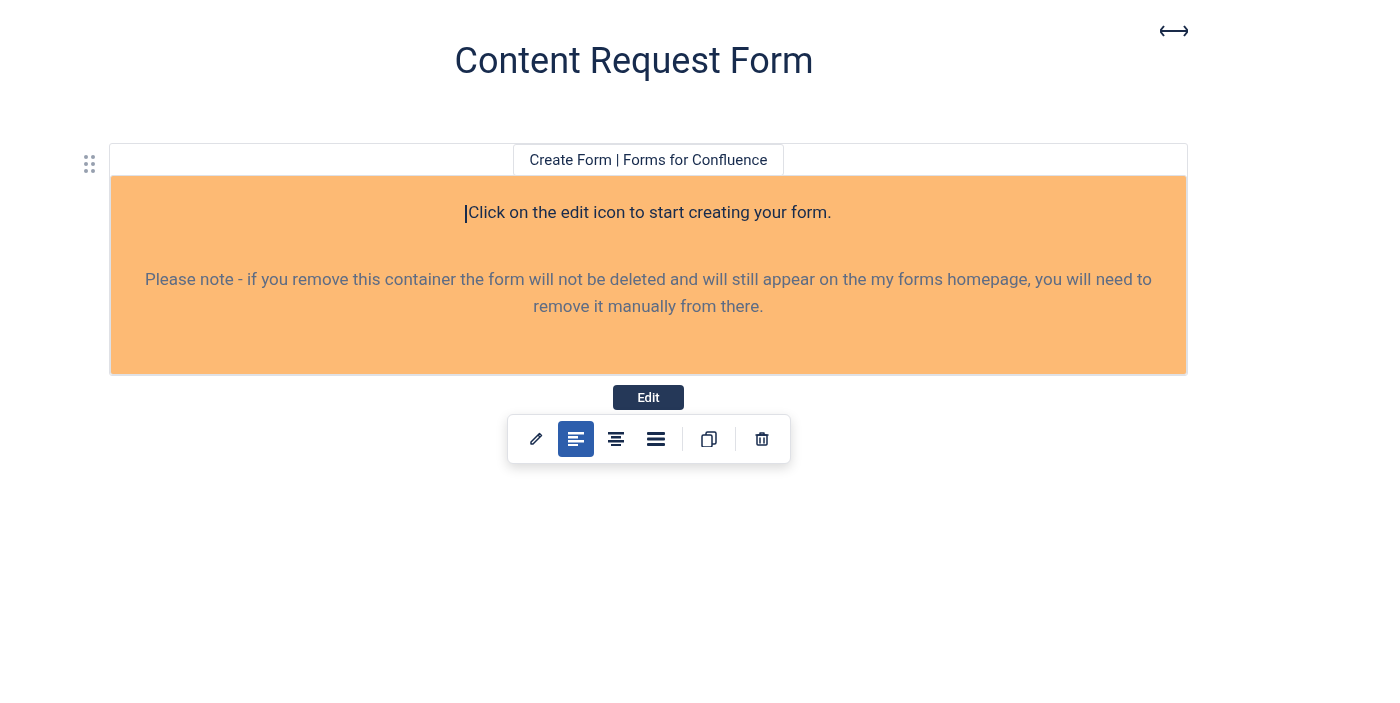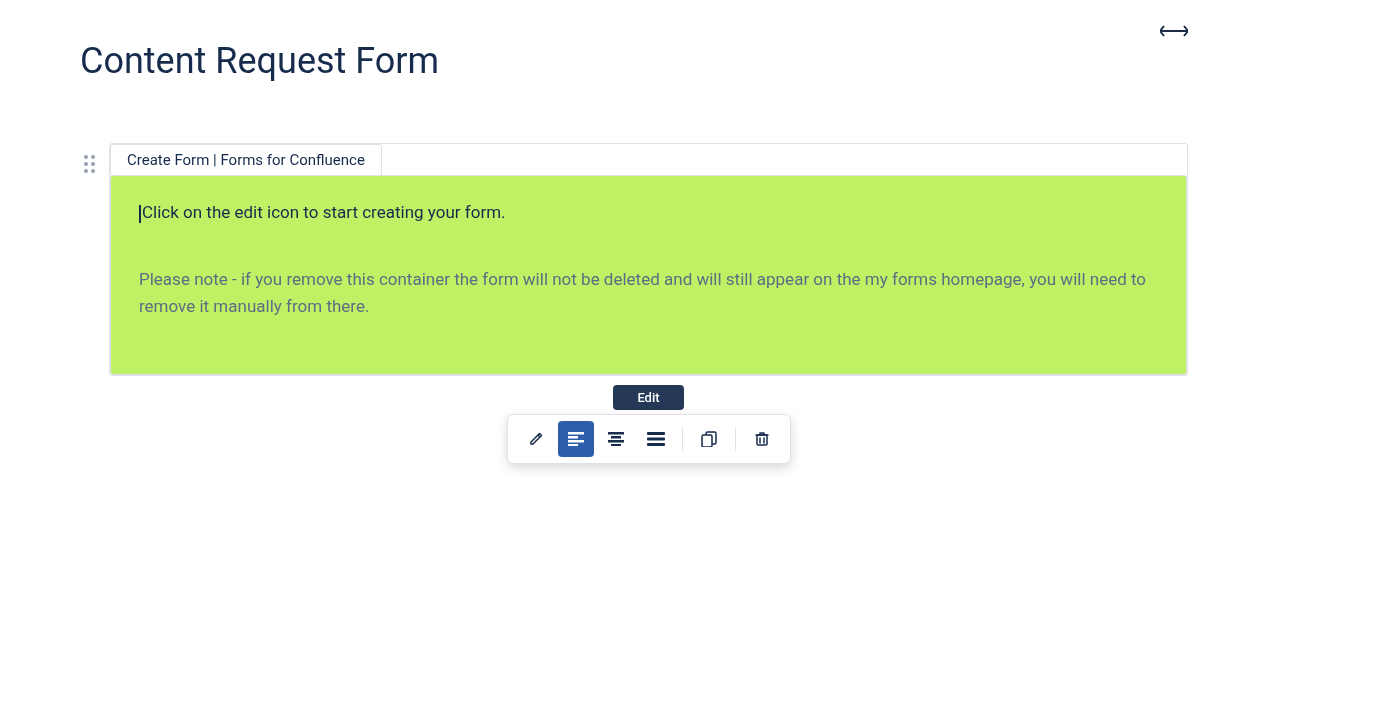--- a/index.html
+++ b/index.html
@@ -15,20 +15,21 @@
       height: 703px;
       overflow: hidden;
       position: relative;
     }
 
     .page-container {
       width: 1228px;
       height: 703px;
       background: #ffffff;
       position: relative;
+      text-align: center;
     }
 
     
     .resize-icon {
       position: absolute;
       top: 20px;
       right: 40px;
       color: #1a2b4a;
       font-size: 20px;
       cursor: ew-resize;
@@ -105,21 +106,21 @@
       z-index: 1;
       cursor: default;
       white-space: nowrap;
     }
 
     
     .form-body {
       border: 1px solid #dfe1e6;
       border-radius: 3px;
       padding: 24px 28px 40px 28px;
-      background: #bef264;
+      background: #fdba74;
       min-height: 200px;
     }
 
     .form-body-text-primary {
       font-size: 17px;
       color: #172b4d;
       margin-bottom: 40px;
       line-height: 1.5;
     }
 

